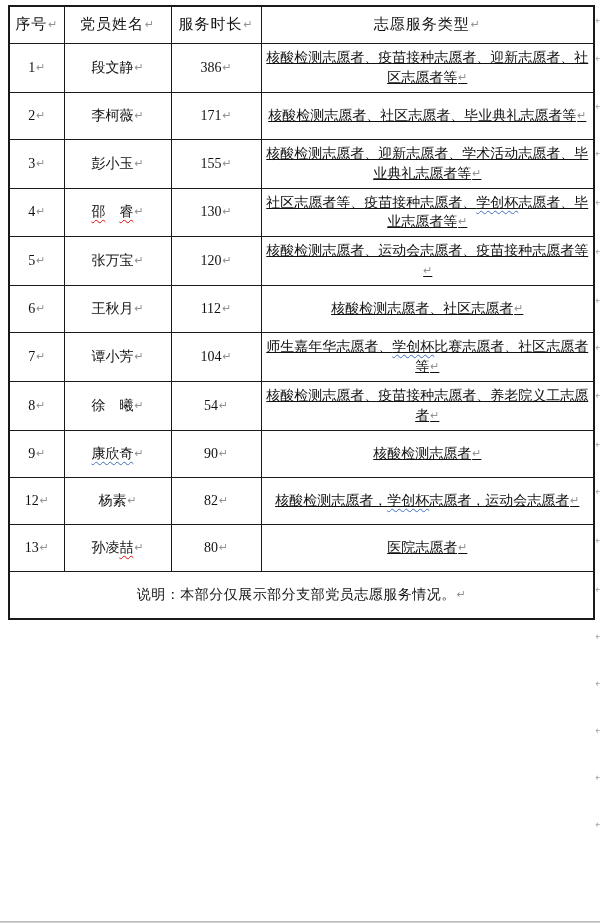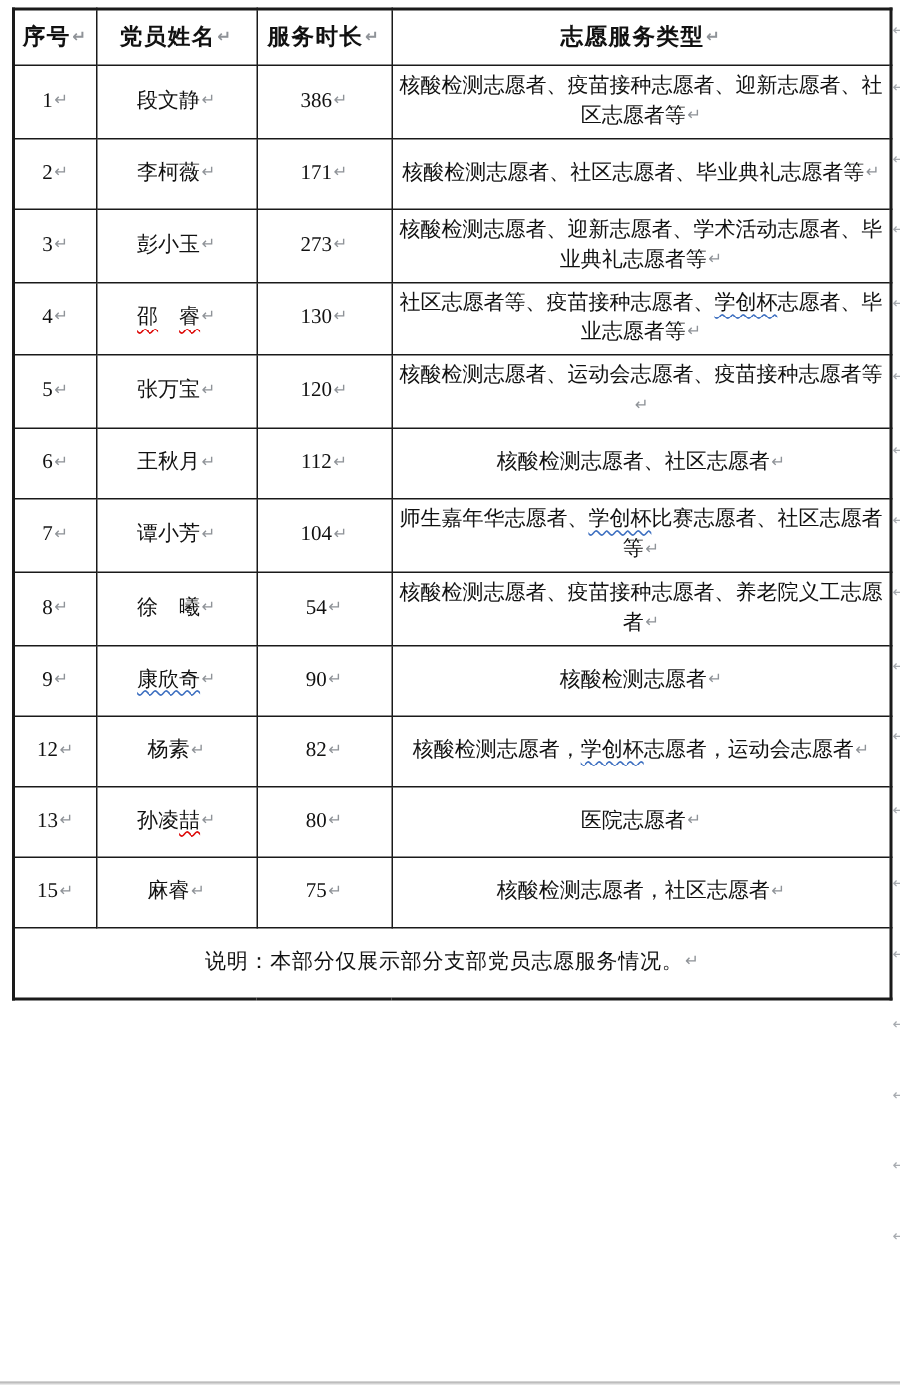--- a/index.html
+++ b/index.html
@@ -26,30 +26,30 @@
     vertical-align: middle;
     padding: 4px 3px;
     font-size: 14px;
     line-height: 1.42;
     font-weight: normal;
     overflow: hidden;
   }
   tr.header-row th {
     height: 28px;
     font-size: 15px;
-    font-weight: bold;
+    font-weight: normal;
     letter-spacing: 1px;
     text-align: center;
   }
   td.no-cell, td.hours-cell {
     font-family: "Liberation Serif", "DejaVu Serif", serif;
     font-size: 14.5px;
   }
   td.body-cell { height: 38px; }
-  td.type-cell { padding: 4px 6px; }
+  td.type-cell { padding: 4px 6px; text-decoration: underline; }
   td.note-cell {
     text-align: left;
     height: 38px;
     padding: 6px 8px;
     font-size: 14.5px;
     letter-spacing: 0.5px;
   }
   .mark {
     color: #8f9398;
     font-size: 11px;
@@ -112,21 +112,21 @@
         </tr>
         <tr>
           <td class="no-cell body-cell"><span>2</span><span class="mark">↵</span></td>
           <td class="name-cell body-cell"><span>李柯薇</span><span class="mark">↵</span></td>
           <td class="hours-cell body-cell"><span>171</span><span class="mark">↵</span></td>
           <td class="type-cell body-cell"><span>核酸检测志愿者、社区志愿者、毕业典礼志愿者等</span><span class="mark">↵</span></td>
         </tr>
         <tr>
           <td class="no-cell body-cell"><span>3</span><span class="mark">↵</span></td>
           <td class="name-cell body-cell"><span>彭小玉</span><span class="mark">↵</span></td>
-          <td class="hours-cell body-cell"><span>273</span><span class="mark">↵</span></td>
+          <td class="hours-cell body-cell"><span>155</span><span class="mark">↵</span></td>
           <td class="type-cell body-cell"><span>核酸检测志愿者、迎新志愿者、学术活动志愿者、毕业典礼志愿者等</span><span class="mark">↵</span></td>
         </tr>
         <tr>
           <td class="no-cell body-cell"><span>4</span><span class="mark">↵</span></td>
           <td class="name-cell body-cell"><span class="wavy-red">邵</span><span>　</span><span class="wavy-red">睿</span><span class="mark">↵</span></td>
           <td class="hours-cell body-cell"><span>130</span><span class="mark">↵</span></td>
           <td class="type-cell body-cell"><span>社区志愿者等、疫苗接种志愿者、</span><span class="wavy-blue">学创杯</span><span>志愿者、毕业志愿者等</span><span class="mark">↵</span></td>
         </tr>
         <tr>
           <td class="no-cell body-cell"><span>5</span><span class="mark">↵</span></td>
@@ -162,26 +162,20 @@
           <td class="no-cell body-cell"><span>12</span><span class="mark">↵</span></td>
           <td class="name-cell body-cell"><span>杨素</span><span class="mark">↵</span></td>
           <td class="hours-cell body-cell"><span>82</span><span class="mark">↵</span></td>
           <td class="type-cell body-cell"><span>核酸检测志愿者，</span><span class="wavy-blue">学创杯</span><span>志愿者，运动会志愿者</span><span class="mark">↵</span></td>
         </tr>
         <tr>
           <td class="no-cell body-cell"><span>13</span><span class="mark">↵</span></td>
           <td class="name-cell body-cell"><span>孙凌</span><span class="wavy-red">喆</span><span class="mark">↵</span></td>
           <td class="hours-cell body-cell"><span>80</span><span class="mark">↵</span></td>
           <td class="type-cell body-cell"><span>医院志愿者</span><span class="mark">↵</span></td>
-        </tr>
-        <tr>
-          <td class="no-cell body-cell"><span>15</span><span class="mark">↵</span></td>
-          <td class="name-cell body-cell"><span>麻睿</span><span class="mark">↵</span></td>
-          <td class="hours-cell body-cell"><span>75</span><span class="mark">↵</span></td>
-          <td class="type-cell body-cell"><span>核酸检测志愿者，社区志愿者</span><span class="mark">↵</span></td>
         </tr>
       </tbody>
     <tfoot>
       <tr>
         <td colspan="4" class="note-cell"><span>说明：本部分仅展示部分支部党员志愿服务情况。</span><span class="mark">↵</span></td>
       </tr>
     </tfoot>
   </table>
 
   <div id="row-end-marks">

